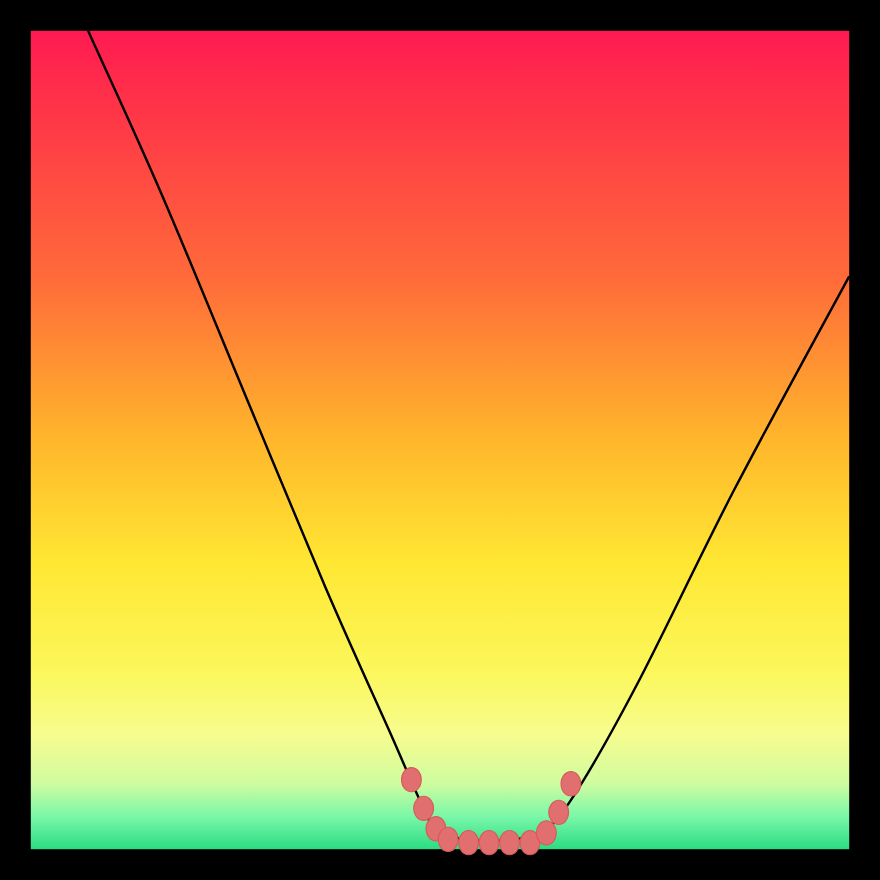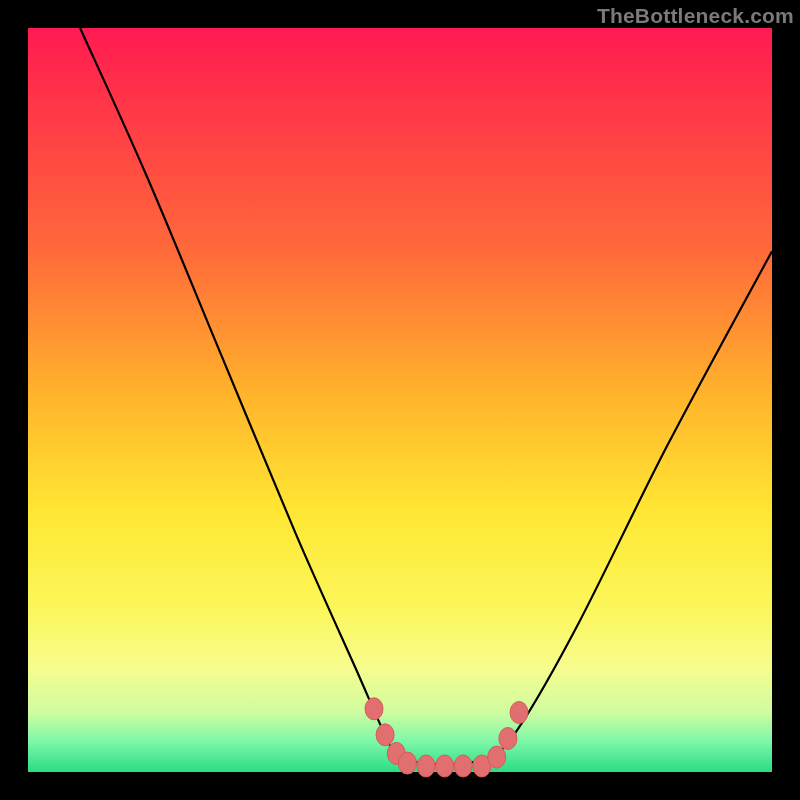--- a/index.html
+++ b/index.html
@@ -80,14 +80,13 @@
           <ellipse cx="398.0" cy="738.0" rx="9" ry="11" class="marker"></ellipse>
           <ellipse cx="416.6" cy="738.0" rx="9" ry="11" class="marker"></ellipse>
           <ellipse cx="435.2" cy="738.0" rx="9" ry="11" class="marker"></ellipse>
           <ellipse cx="453.8" cy="738.0" rx="9" ry="11" class="marker"></ellipse>
           <ellipse cx="468.7" cy="729.1" rx="9" ry="11" class="marker"></ellipse>
           <ellipse cx="479.9" cy="710.5" rx="9" ry="11" class="marker"></ellipse>
           <ellipse cx="491.0" cy="684.5" rx="9" ry="11" class="marker"></ellipse>
         </g>
     </svg>
   </div>
-  <div class="watermark">TheBottleneck.com</div>
 </div>
 
 </body></html>

